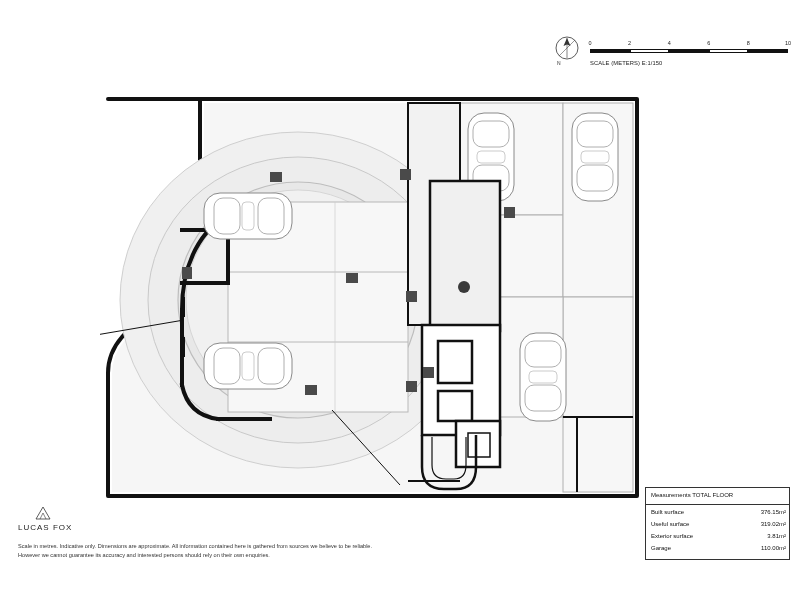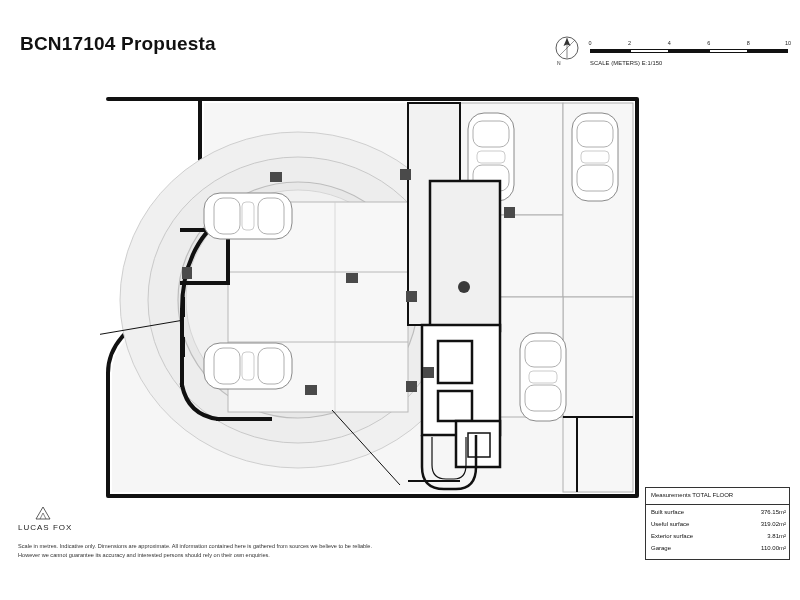--- a/index.html
+++ b/index.html
@@ -188,21 +188,20 @@
     font-size: 5.6px;
     line-height: 9px;
     color: #333;
   }
 </style>
 </head>
 <body>
 
 <div id="page">
 
-  <div id="title">BCN17104 Propuesta</div>
 
   <div id="scale-block">
     <svg id="compass" viewBox="0 0 30 30">
       <circle cx="15" cy="15" r="11" fill="none" stroke="#333" stroke-width="0.8"></circle>
       <path d="M15 5 L15 25" stroke="#333" stroke-width="0.6"></path>
       <path d="M15 5 L11.5 13 L15 11.5 L18.5 13 Z" fill="#333"></path>
       <path d="M7 23 L23 7" stroke="#333" stroke-width="0.5"></path>
     </svg>
     <div id="compass-label">N</div>
 

